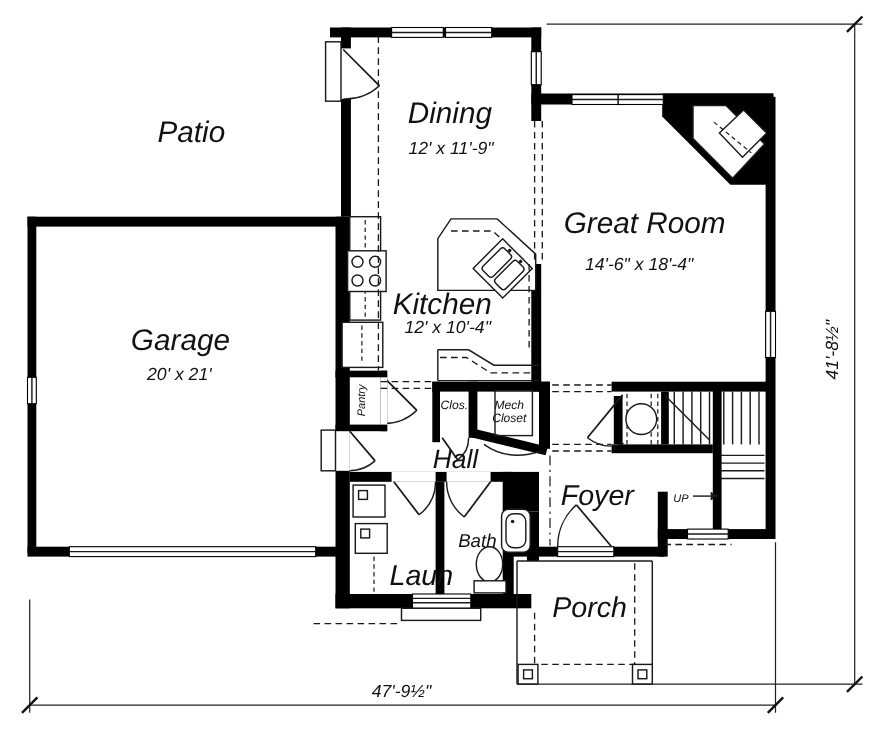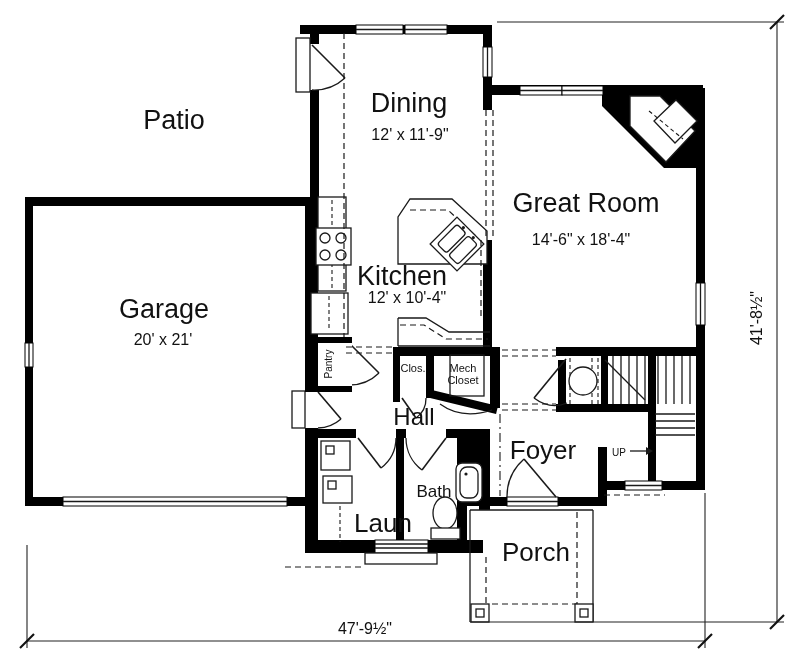--- a/index.html
+++ b/index.html
@@ -1,17 +1,17 @@
 <!DOCTYPE html>
 <html><head>
 <meta charset="utf-8">
 <style>
   html,body{margin:0;padding:0;background:#fff;}
   .plan{position:relative;width:804px;height:664px;background:#fff;overflow:hidden;
-        font-family:"Liberation Sans",sans-serif;}
+        font-family:"Liberation Sans",sans-serif;font-style:italic;}
   .plan svg{position:absolute;left:0;top:0;}
   text{fill:#111;font-family:"Liberation Sans",sans-serif;}
   .t27{font-size:27px;}
   .t26{font-size:26px;}
   .t24{font-size:24px;}
   .t17{font-size:17px;}
   .t16{font-size:16px;}
   .t11{font-size:11px;}
   .t10{font-size:10px;}
   .wall{fill:#000;stroke:none;}

